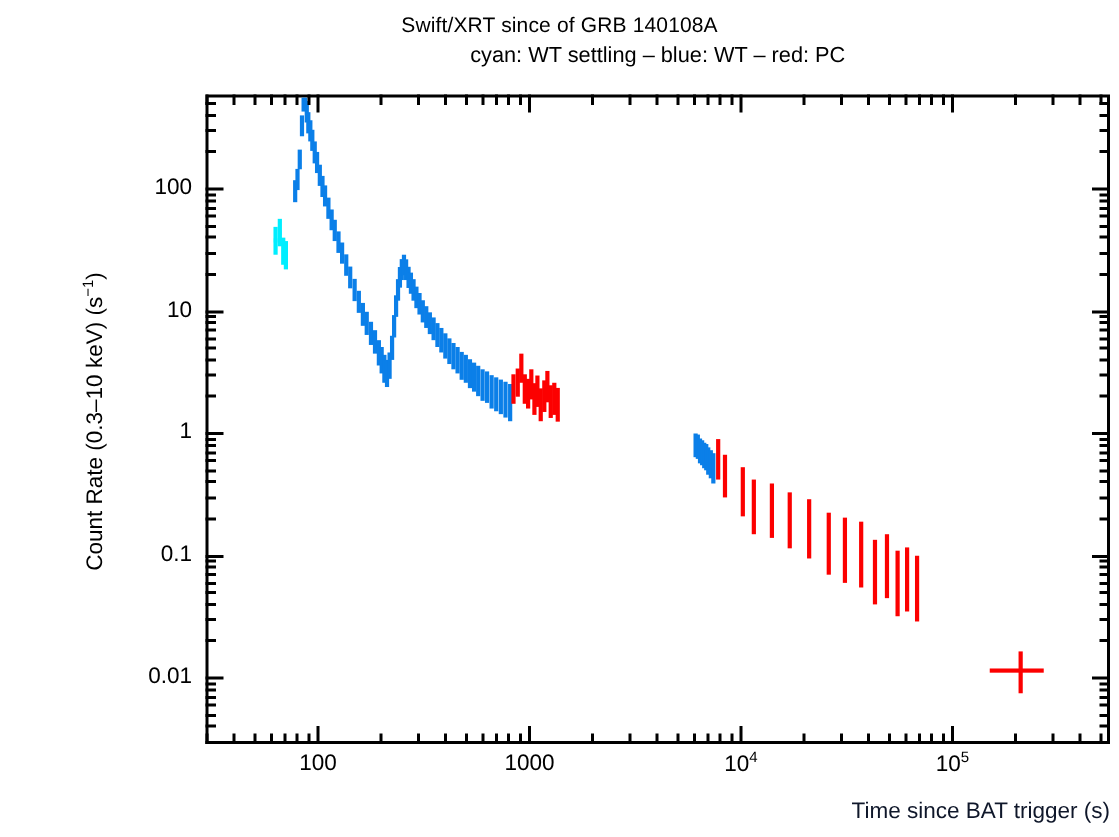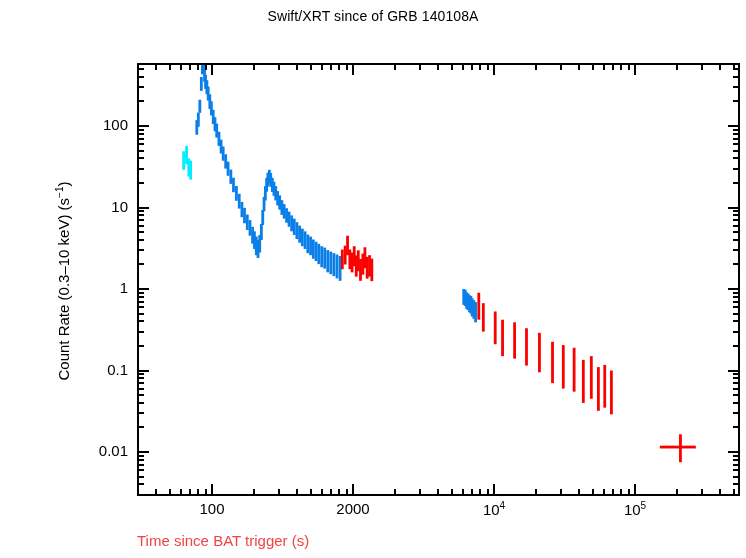--- a/index.html
+++ b/index.html
@@ -38,23 +38,23 @@
     text-align: center;
     font-size: 14.5px;
     color: #000;
   }
   
   .xlabel {
     position: absolute;
     left: 137px;
     top: 532px;
     width: 603px;
-    text-align: left;
+    text-align: right;
     font-size: 15px;
-    color: #ef4444;
+    color: #0f172a;
   }
   .ylabel {
     position: absolute;
     left: -107px;
     top: 272px;
     width: 340px;
     text-align: center;
     font-size: 15px;
     color: #000;
     transform: rotate(-90deg);
@@ -112,20 +112,21 @@
     top: 500px;
   }
   .xtlabel sup { font-size: 10px; vertical-align: super; }
 </style>
 </head>
 <body>
 
 <div id="figure">
 
   <div class="title-main">Swift/XRT since of GRB 140108A</div>
+  <div class="title-sub">cyan: WT settling – blue: WT – red: PC</div>
 
   <div id="plot">
     <svg id="svg-layer" width="599" height="429">
         <g>
           <rect x="43.30701747295502" y="86.24901947767614" width="2.8" height="18.565543693558936" fill="#00eeff"></rect>
           <rect x="43.52937498752303" y="93.84763687572996" width="2.333063970185293" height="2.8" fill="#00eeff"></rect>
           <rect x="46.155694911403494" y="80.89619926269194" width="2.8" height="18.28826899836426" fill="#00eeff"></rect>
           <rect x="46.432075827753664" y="88.65860686637572" width="2.226991672835709" height="2.8" fill="#00eeff"></rect>
           <rect x="48.432370580432014" y="93.43211070677106" width="2.8" height="18.080673093733054" fill="#00eeff"></rect>
           <rect x="48.93183196917451" y="101.05402195250676" width="2" height="2.8" fill="#00eeff"></rect>
@@ -347,21 +348,21 @@
       <div class="tick ytick-minor-r" style="top: 463.625px;"></div>
       <div class="tick ytick-minor" style="top: 458.898px;"></div>
       <div class="tick ytick-minor-r" style="top: 458.898px;"></div>
       <div class="tick ytick-minor" style="top: 454.729px;"></div>
       <div class="tick ytick-minor-r" style="top: 454.729px;"></div>
       <div class="tick xtick-major" style="left: 211px;"></div>
       <div class="tick xtick-major-t" style="left: 211px;"></div>
       <div class="xtlabel" style="left: 167px;">100</div>
       <div class="tick xtick-major" style="left: 352px;"></div>
       <div class="tick xtick-major-t" style="left: 352px;"></div>
-      <div class="xtlabel" style="left: 308px;">2000</div>
+      <div class="xtlabel" style="left: 308px;">1000</div>
       <div class="tick xtick-major" style="left: 493px;"></div>
       <div class="tick xtick-major-t" style="left: 493px;"></div>
       <div class="xtlabel" style="left: 449px;">10<sup>4</sup></div>
       <div class="tick xtick-major" style="left: 634px;"></div>
       <div class="tick xtick-major-t" style="left: 634px;"></div>
       <div class="xtlabel" style="left: 590px;">10<sup>5</sup></div>
       <div class="tick xtick-minor" style="left: 137.274px;"></div>
       <div class="tick xtick-minor-t" style="left: 137.274px;"></div>
       <div class="tick xtick-minor" style="left: 154.89px;"></div>
       <div class="tick xtick-minor-t" style="left: 154.89px;"></div>

